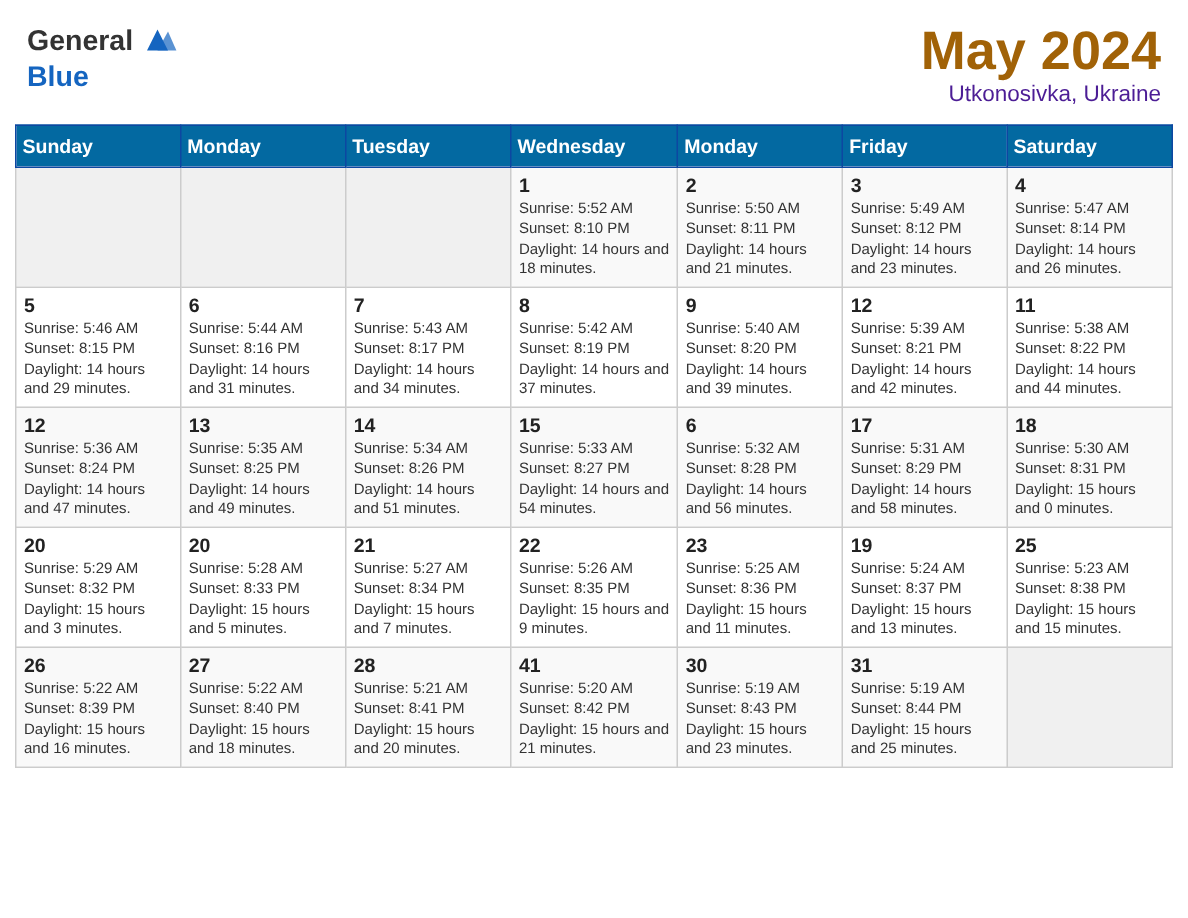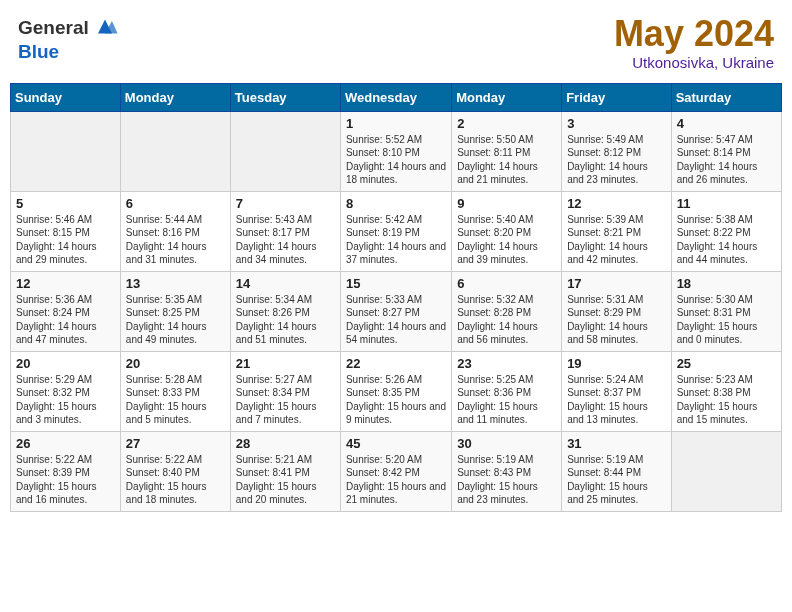--- a/index.html
+++ b/index.html
@@ -239,21 +239,21 @@
         </td>
         <td>
           <span class="day-num">27</span>
           <div class="day-info">Sunrise: 5:22 AM<br>Sunset: 8:40 PM<br>Daylight: 15 hours and 18 minutes.</div>
         </td>
         <td>
           <span class="day-num">28</span>
           <div class="day-info">Sunrise: 5:21 AM<br>Sunset: 8:41 PM<br>Daylight: 15 hours and 20 minutes.</div>
         </td>
         <td>
-          <span class="day-num">45</span>
+          <span class="day-num">41</span>
           <div class="day-info">Sunrise: 5:20 AM<br>Sunset: 8:42 PM<br>Daylight: 15 hours and 21 minutes.</div>
         </td>
         <td>
           <span class="day-num">30</span>
           <div class="day-info">Sunrise: 5:19 AM<br>Sunset: 8:43 PM<br>Daylight: 15 hours and 23 minutes.</div>
         </td>
         <td>
           <span class="day-num">31</span>
           <div class="day-info">Sunrise: 5:19 AM<br>Sunset: 8:44 PM<br>Daylight: 15 hours and 25 minutes.</div>
         </td>

